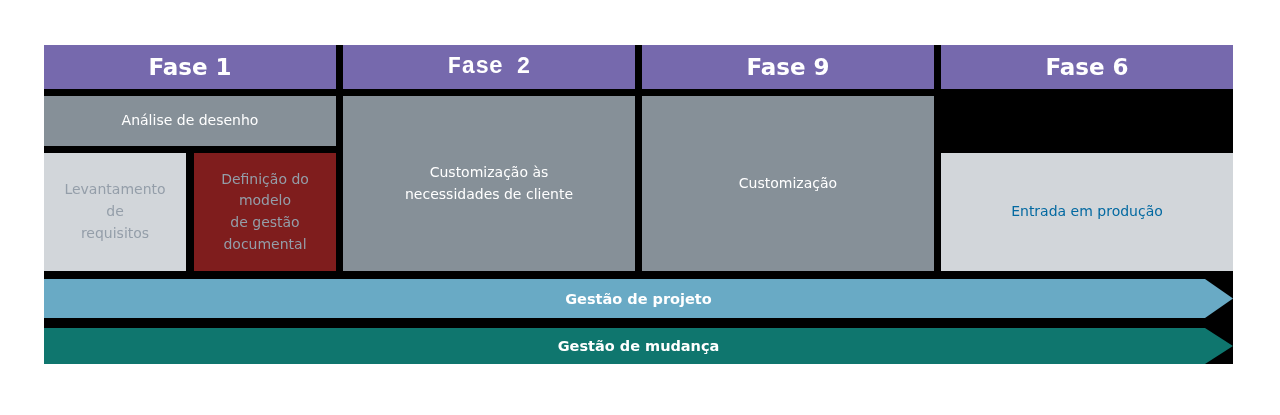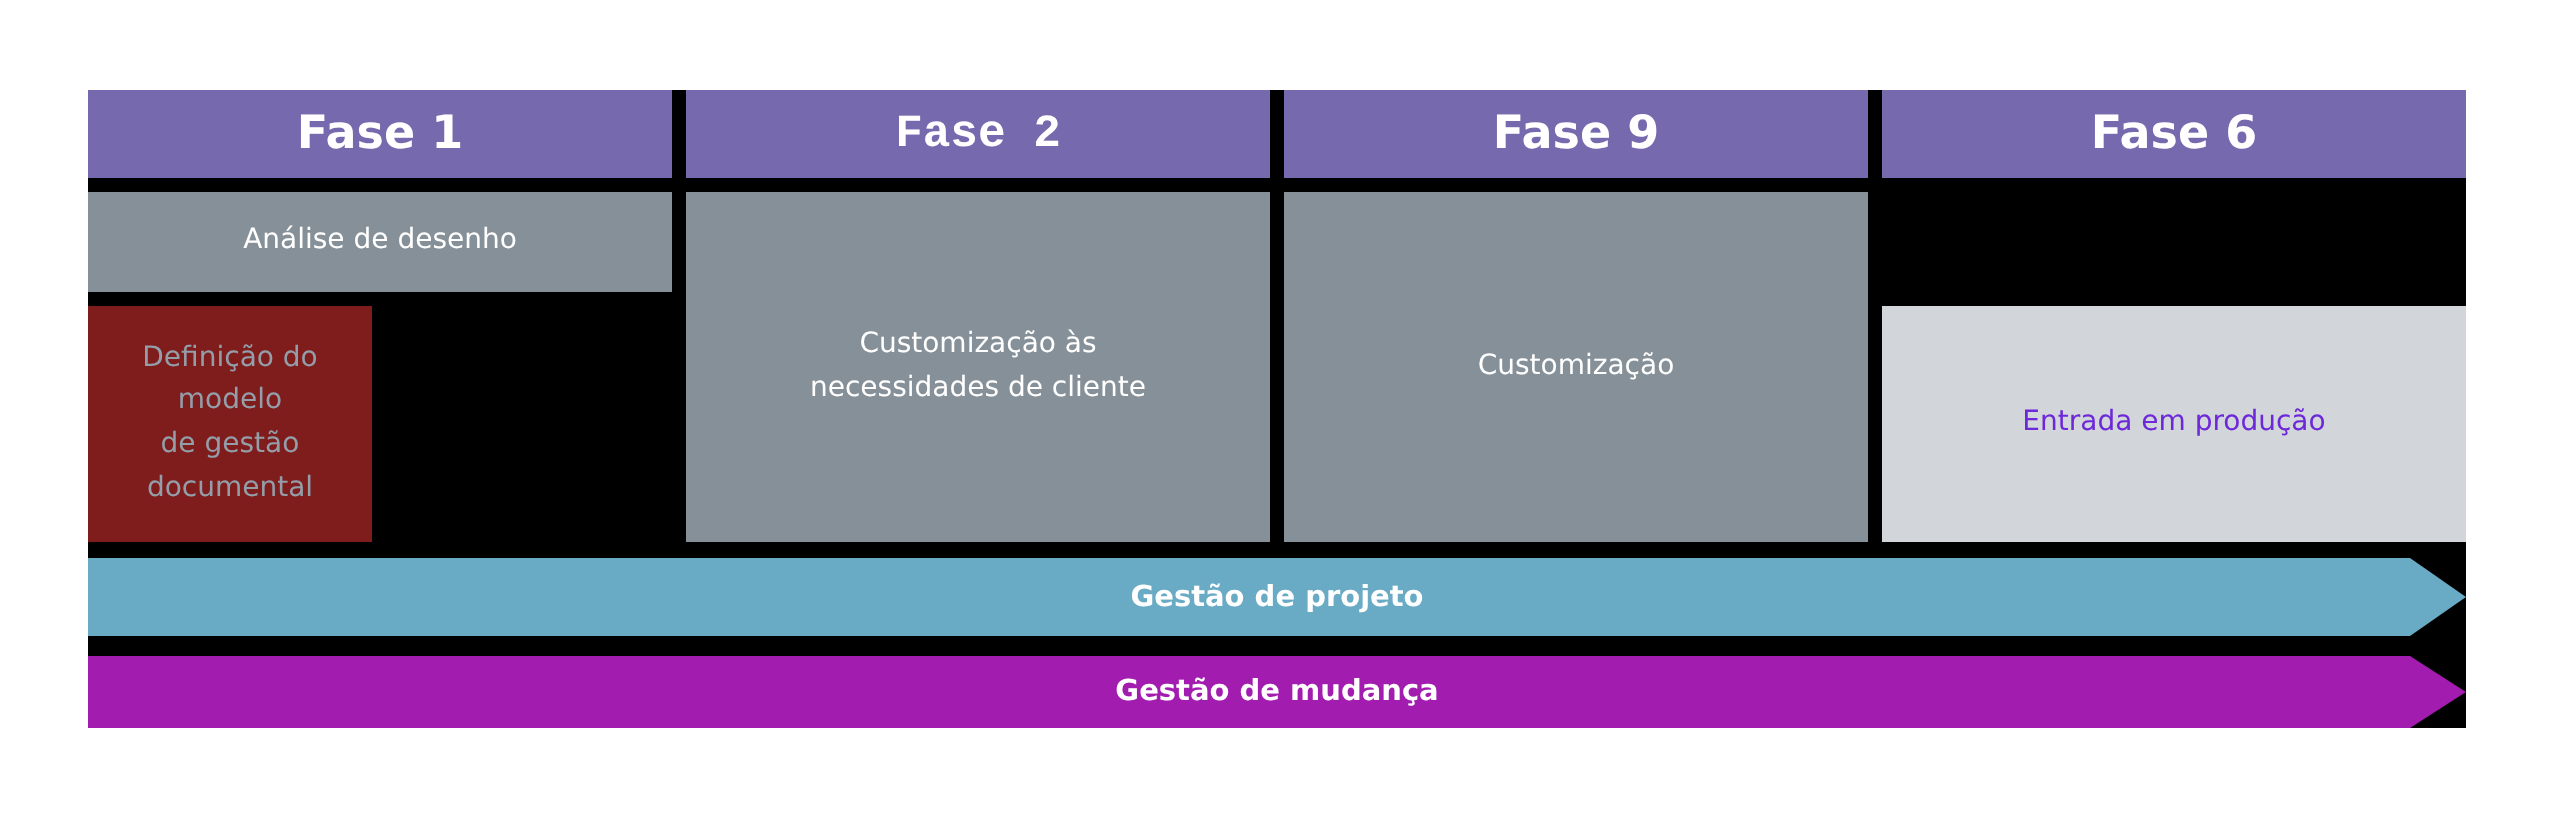--- a/index.html
+++ b/index.html
@@ -102,32 +102,35 @@
 
     <div class="cell dark tallc2" style="background: rgb(134, 144, 152);">Customização às
 necessidades de cliente</div>
 
     <div class="cell dark r2c1" style="background: rgb(134, 144, 152);">Análise de desenho</div>
 
     <div class="cell dark tallc3" style="background: rgb(134, 144, 152);">Customização</div>
 
 
     <div class="subgrid r3c1">
+      <div class="cell light" style="background: rgb(210, 214, 218); color: rgb(148, 158, 169);">Levantamento
+de
+requisitos</div>
       <div class="cell light" style="background: #7f1d1d; color: rgb(148, 158, 169);">Definição do
 modelo
 de gestão
 documental</div>
     </div>
 
-    <div class="cell light r3c4" style="background: rgb(210, 214, 218); color: #6d28d9;">Entrada em produção</div>
+    <div class="cell light r3c4" style="background: rgb(210, 214, 218); color: #0369a1;">Entrada em produção</div>
 
   </div>
 
   <div class="banner-stack" style="background-color: rgb(0, 0, 0);">
     <div class="banner banner-1" style="background: rgb(105, 170, 197);">
       <span>Gestão de projeto</span>
     </div>
-    <div class="banner banner-2" style="background: #a21caf;">
+    <div class="banner banner-2" style="background: #0f766e;">
       <span>Gestão de mudança</span>
     </div>
   </div>
 
 </div>
 
 </body></html>

